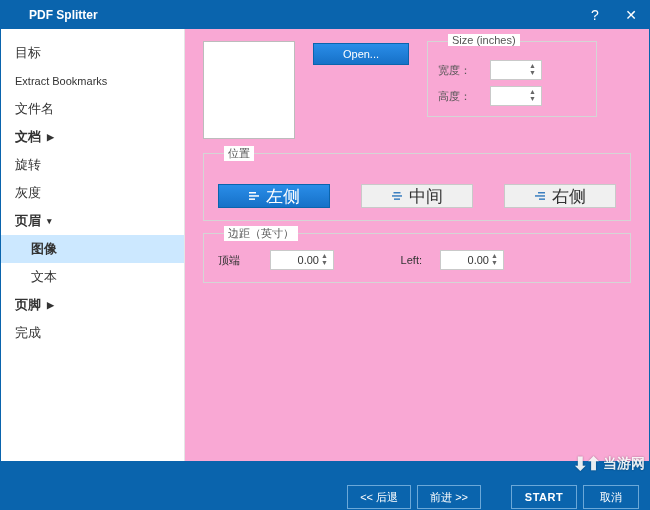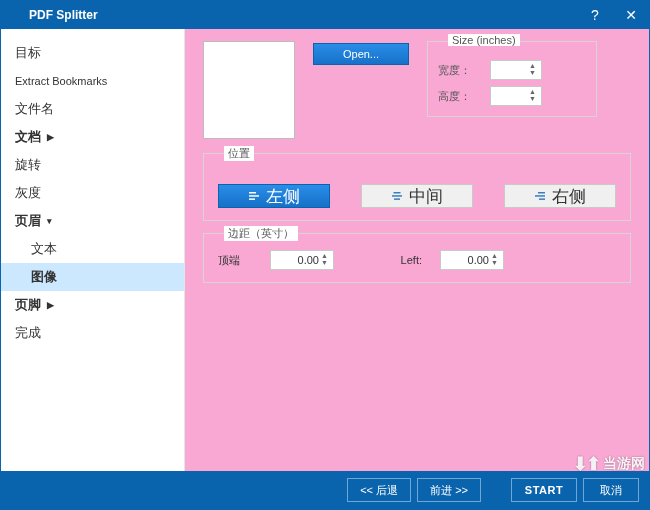--- a/index.html
+++ b/index.html
@@ -257,24 +257,24 @@
     top: 1px;
     width: 10px;
     display: flex;
     flex-direction: column;
     font-size: 7px;
     line-height: 7px;
     color: #666;
   }
   
   .footer {
-    height: 38px;
+    height: 48px;
     background: #0a64ad;
     display: flex;
-    align-items: center;
+    align-items: flex-end;
     justify-content: flex-end;
     gap: 6px;
     padding-right: 10px;
     box-sizing: border-box;
   }
   .fbtn {
     height: 24px;
     padding: 0 12px;
     background: #0a64ad;
     border: 1px solid #6ba8d8;
@@ -341,25 +341,25 @@
       <div class="nav-item">
         <span>旋转</span>
       </div>
       <div class="nav-item">
         <span>灰度</span>
       </div>
       <div class="nav-item" style="font-weight:600;">
         <span>页眉</span>
         <span class="chev">▾</span>
       </div>
+      <div class="nav-item nav-child selected" style="font-weight:600;">
+        <span>图像</span>
+      </div>
       <div class="nav-item nav-child">
         <span>文本</span>
-      </div>
-      <div class="nav-item nav-child selected" style="font-weight:600;">
-        <span>图像</span>
       </div>
       <div class="nav-item" style="font-weight:600;">
         <span>页脚</span>
         <span class="chev">▶</span>
       </div>
       <div class="nav-item">
         <span>完成</span>
       </div>
     </div>
 

